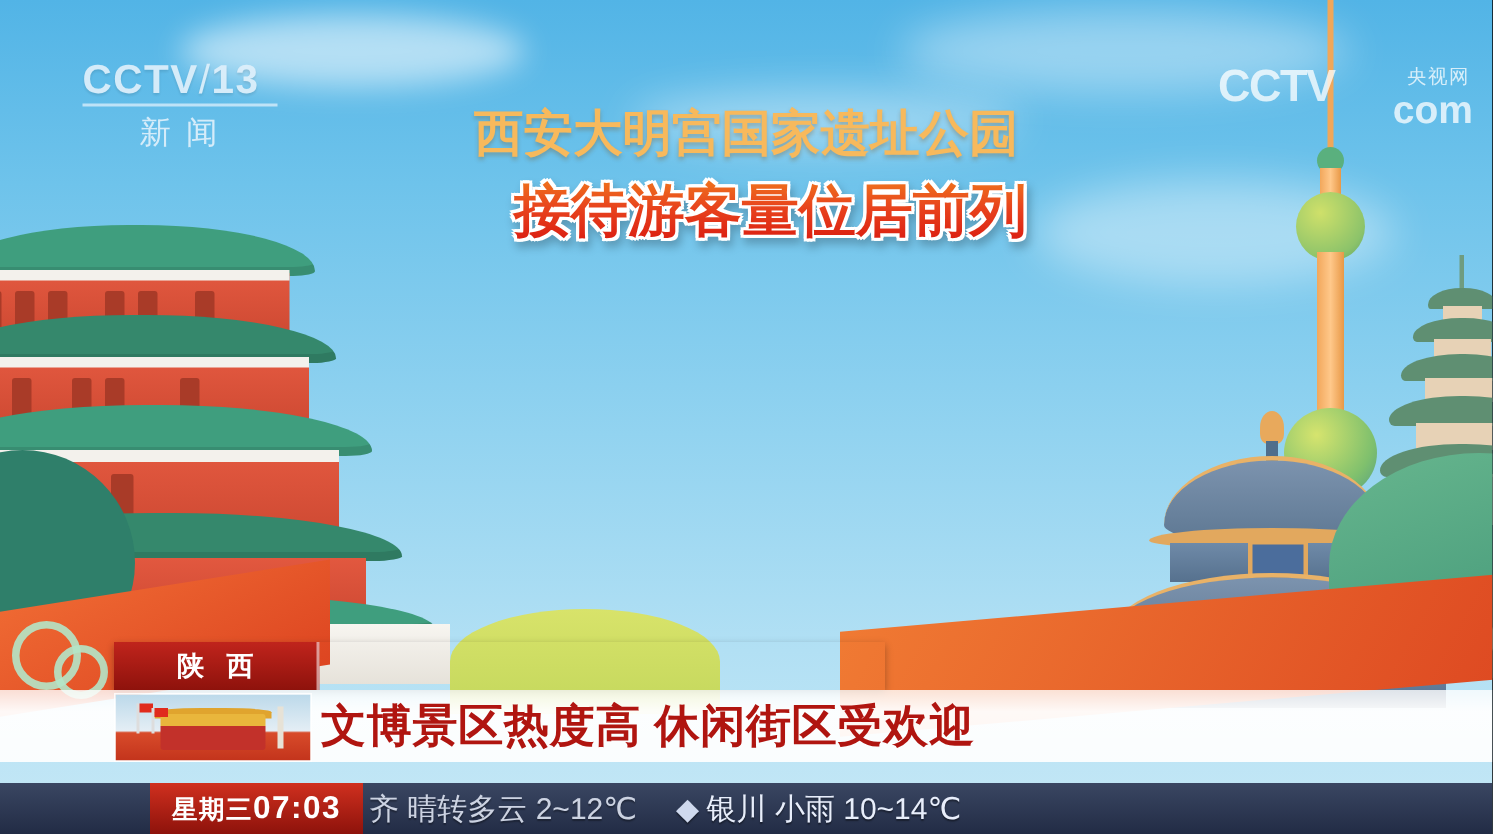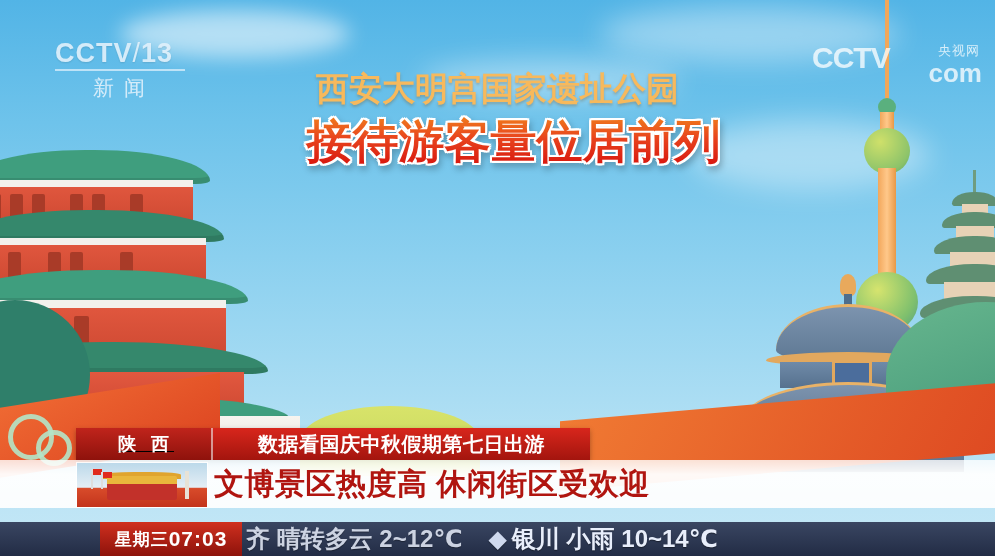--- a/index.html
+++ b/index.html
@@ -57,21 +57,21 @@
     background:linear-gradient(180deg,#e8291f,#cf1510);
     border:3px solid #fff;border-radius:26px;
     box-shadow:0 4px 7px rgba(0,0,0,.25);}
   .pill-txt{font-size:31px;line-height:38px;font-weight:bold;color:#fff;letter-spacing:0px;}
   .pill-txt .num{color:#ffd83c;font-size:37px;}
 
   .spot{font-size:33px;line-height:45px;font-weight:bold;color:#f7b95c;
     text-shadow:0 2px 3px rgba(120,70,10,.30);}
   .spot .deng{font-size:24px;color:#f7b95c;margin-left:8px;}
 
-  .conclusion{margin-top:6px;font-size:46px;line-height:48px;font-weight:bold;
+  .conclusion{margin-top:6px;font-size:38px;line-height:48px;font-weight:bold;
     background:linear-gradient(180deg,#f07a1d 0%,#e8431d 45%,#d8170f 100%);
     -webkit-background-clip:text;background-clip:text;color:transparent;
     -webkit-text-stroke:0px transparent;
     filter:drop-shadow(-2px 0 0 #fff) drop-shadow(2px 0 0 #fff)
            drop-shadow(0 -2px 0 #fff) drop-shadow(0 2px 0 #fff)
            drop-shadow(2px 4px 3px rgba(0,0,0,.22));margin-left:32px;}
 
   
   #logo{position:absolute;left:55px;top:38px;width:130px;height:70px;color:#dff0fb;opacity:.92;}
   #logo .cctv{font-size:27px;font-weight:bold;letter-spacing:1px;line-height:30px;
@@ -86,21 +86,21 @@
   #wm .cn{position:absolute;right:2px;top:0px;font-size:13px;letter-spacing:1px;}
   #wm .com{position:absolute;right:0px;top:16px;font-size:26px;font-weight:bold;}
 
   
   #lower{position:absolute;left:0;bottom:34px;width:995px;height:94px;}
 
   #topicbar{position:absolute;left:76px;top:0;width:514px;height:32px;display:flex;
      box-shadow:0 2px 5px rgba(0,0,0,.3);}
   .loc-cell{width:135px;background:linear-gradient(180deg,#c0241c,#8e120c);
      display:flex;align-items:center;justify-content:center;
-     border-right:2px solid rgba(255,255,255,.55);text-decoration:underline;}
+     border-right:2px solid rgba(255,255,255,.55);}
   .loc-cell span{color:#fff;font-size:18px;font-weight:bold;letter-spacing:5px;padding-left:5px;}
   .topic-cell{flex:1;background:linear-gradient(180deg,#d8261c,#a3150e);
      display:flex;align-items:center;justify-content:center;}
   .topic-cell span{color:#fff;font-size:20px;font-weight:bold;letter-spacing:.5px;}
 
   #headband{position:absolute;left:0;top:32px;width:995px;height:48px;
      background:linear-gradient(180deg,rgba(255,255,255,.80),rgba(255,255,255,.96) 30%,rgba(255,255,255,.93));}
   #thumb{position:absolute;left:76px;top:34px;width:130px;height:44px;overflow:hidden;
      border:1px solid rgba(255,255,255,.8);}
   .tm-sky{position:absolute;inset:0;background:linear-gradient(180deg,#bcd9ea,#e4eef5 55%,#d84b2a 58%,#c3341c);}
@@ -116,21 +116,21 @@
 
   
   #ticker{position:absolute;left:0;bottom:0;width:995px;height:34px;
      background:linear-gradient(180deg,#3a4662,#222c45);display:flex;align-items:stretch;}
   #tick-left{width:100px;}
   #daytime{width:130px;background:linear-gradient(180deg,#d0301f,#8d120b);
      display:flex;align-items:center;justify-content:center;padding:0 6px;}
   #daytime .wd{color:#fff;font-size:17px;font-weight:bold;letter-spacing:1px;}
   #daytime .tm{color:#fff;font-size:21px;font-weight:bold;letter-spacing:1px;}
   #weather{flex:1;display:flex;align-items:center;overflow:hidden;padding-left:4px;}
-  .wx{color:#e8eefb;font-size:24px;font-weight:bold;white-space:nowrap;margin-right:26px;
+  .wx{color:#e8eefb;font-size:20px;font-weight:normal;white-space:nowrap;margin-right:26px;
       text-shadow:0 1px 1px rgba(0,0,0,.4);}
   .wx .dot{color:#cfd9ee;margin-right:5px;}
   .wx.first{opacity:.85;}
 </style>
 </head>
 <body>
 
 <div id="screen">
 
   <div class="cloud" style="left:120px;top:10px;width:230px;height:48px;"></div>
@@ -249,23 +249,20 @@
 
     <div class="conclusion">接待游客量位居前列</div>
   </div>
 
   <div id="lower">
 
     <div id="topicbar">
       <div class="loc-cell">
         <span>陕 西</span>
       </div>
-      <div class="topic-cell">
-        <span>数据看国庆中秋假期第七日出游</span>
-      </div>
     </div>
 
     <div id="headband"></div>
 
     <div id="thumb">
       <div class="tm-sky"></div>
       <div class="tm-roof"></div>
       <div class="tm-gate"></div>
       <div class="tm-flag" style="left:14px;">
           <i></i>

